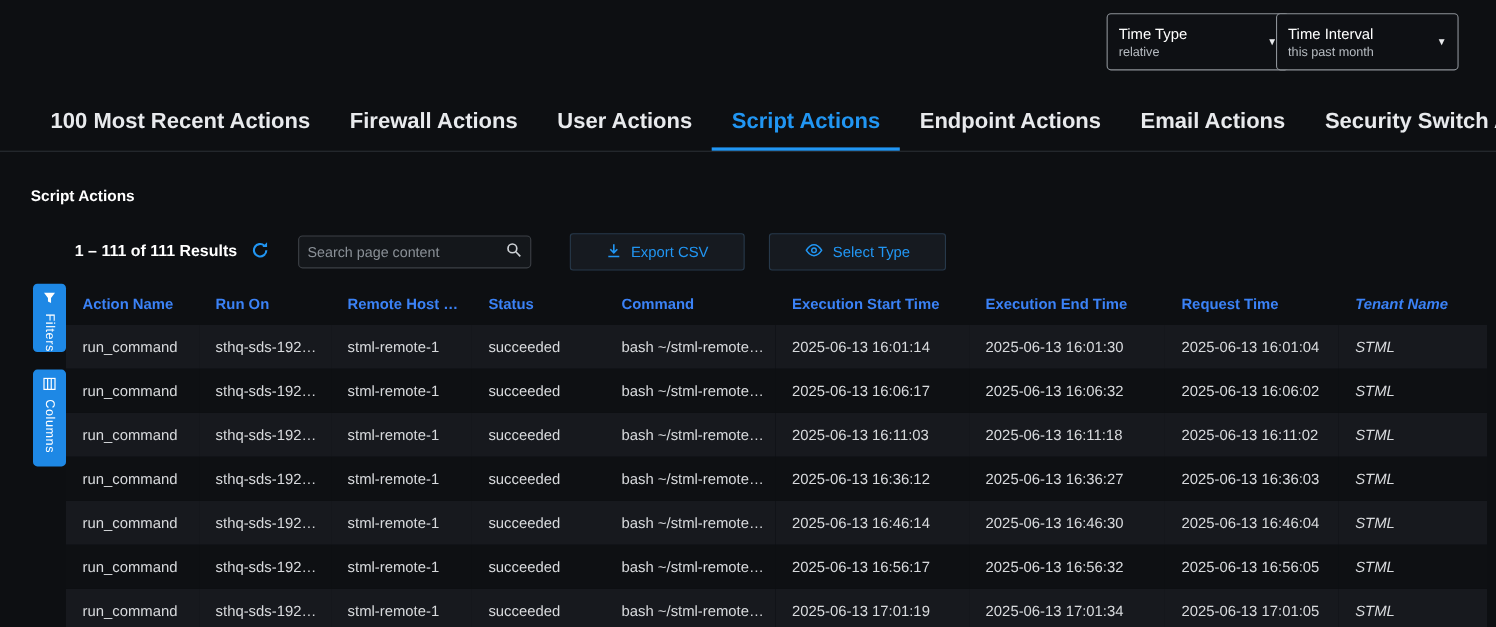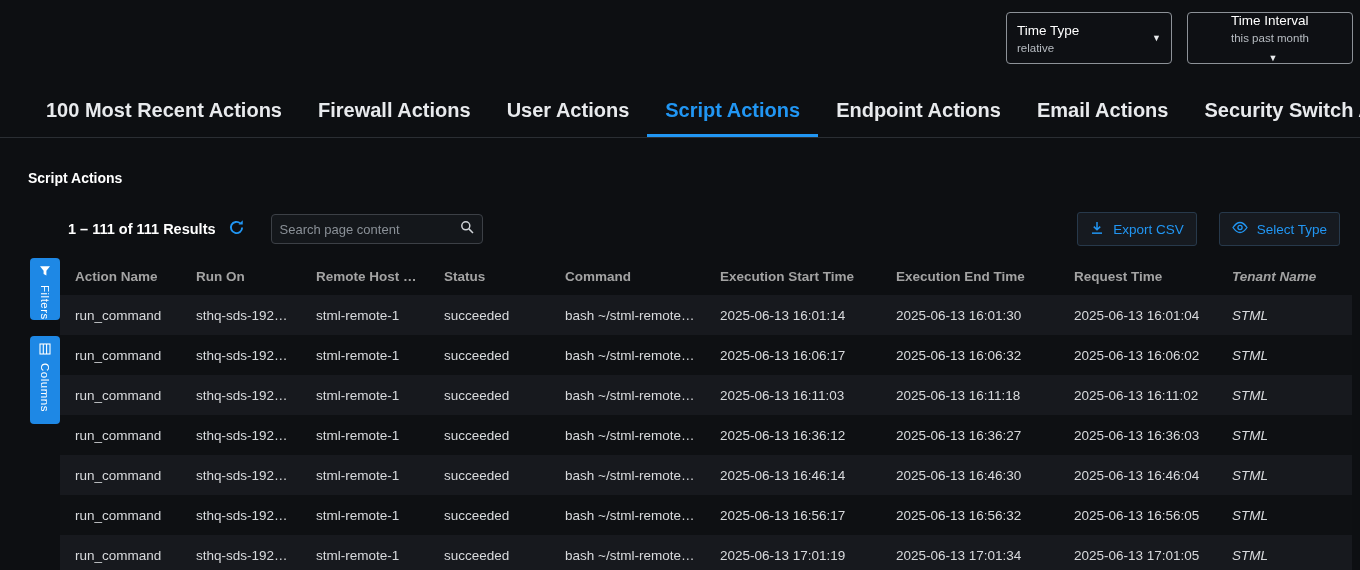--- a/index.html
+++ b/index.html
@@ -15,21 +15,21 @@
   .topbar { height: 86px; position: relative; }
   .dropdown {
     position: absolute; top: 12px;
     width: 166px; height: 52px;
     border: 1px solid #8d9298; border-radius: 4px;
     background: #0e1014;
     display: flex; align-items: center; justify-content: space-between;
     padding: 0 10px; cursor: pointer;
   }
   .dropdown.time-type { right: 188px; margin-left: 14px; }
-  .dropdown.time-interval { right: 7px; flex-direction: column; }
+  .dropdown.time-interval { right: 34px; }
   .dd-label { font-size: 13.5px; color: #ffffff; margin-bottom: 4px; }
   .dd-value { font-size: 11.5px; color: #b7bcc2; }
   .caret { font-size: 9px; color: #e8eaed; margin-left: 6px; }
 
   
   .tabs {
     display: flex; align-items: stretch;
     padding-left: 28px;
     border-bottom: 1px solid #2a2e33;
   }
@@ -43,21 +43,21 @@
 
   
   .page-title {
     margin: 32px 0 0 28px;
     font-size: 14px; font-weight: 600; color: #ffffff;
   }
 
   
   .toolbar {
     margin: 26px 20px 0 68px;
-    display: flex; align-items: center; justify-content: space-between;
+    display: flex; align-items: center;  gap: 35px;
   }
   .toolbar-left { display: flex; align-items: center; }
   .results-count { font-size: 14.5px; font-weight: 600; color: #ffffff; }
   .refresh-btn {
     margin-left: 12px; background: none; border: none; cursor: pointer;
     display: inline-flex; align-items: center;
   }
   .search-box {
     margin-left: 26px;
     width: 212px; height: 30px;
@@ -65,21 +65,21 @@
     border: 1px solid #3c4046; border-radius: 4px;
     display: flex; align-items: center; padding: 0 8px;
   }
   .search-box input {
     flex: 1; background: transparent; border: none; outline: none;
     color: #e8eaed; font-size: 13px; font-family: Liberation Sans, sans-serif;
   }
   .search-box input::placeholder { color: #8a9097; }
   .toolbar-right { display: flex; align-items: center; gap: 22px; }
   .action-btn {
-    height: 34px; padding: 0 12px;
+    height: 34px; padding: 0 32px;
     background: #161a20;
     border: 1px solid #27394b; border-radius: 3px;
     color: #2196f3; font-size: 13.5px; font-family: "Liberation Sans", sans-serif;
     display: inline-flex; align-items: center; gap: 9px;
     cursor: pointer;
   }
 
   
   .content { position: relative; margin-top: 12px; }
   .side-rail { position: absolute; left: 30px; top: 0; width: 30px; }
@@ -96,21 +96,21 @@
   }
   .rail-btn.filters { height: 62px; margin-bottom: 16px; }
   .rail-btn.columns { height: 88px; }
 
   table.grid {
     margin-left: 60px;
     width: 1292px;
     border-collapse: collapse; table-layout: fixed;
   }
   table.grid th {
-    text-align: left; font-size: 13.5px; font-weight: bold; color: #a3a3a3;
+    text-align: left; font-size: 13.5px; font-weight: bold; color: #3b82f6;
     padding: 11px 10px 11px 15px; white-space: nowrap;
     overflow: hidden; text-overflow: ellipsis; cursor: pointer;
   }
   table.grid td {
     font-size: 13.5px; color: #d8dadd;
     padding: 0 10px 0 15px; height: 40px; white-space: nowrap;
     overflow: hidden; text-overflow: ellipsis;
   }
   table.grid tbody tr:nth-child(odd)  { background: #17191e; }
   table.grid tbody tr:nth-child(even) { background: #0e1013; }

